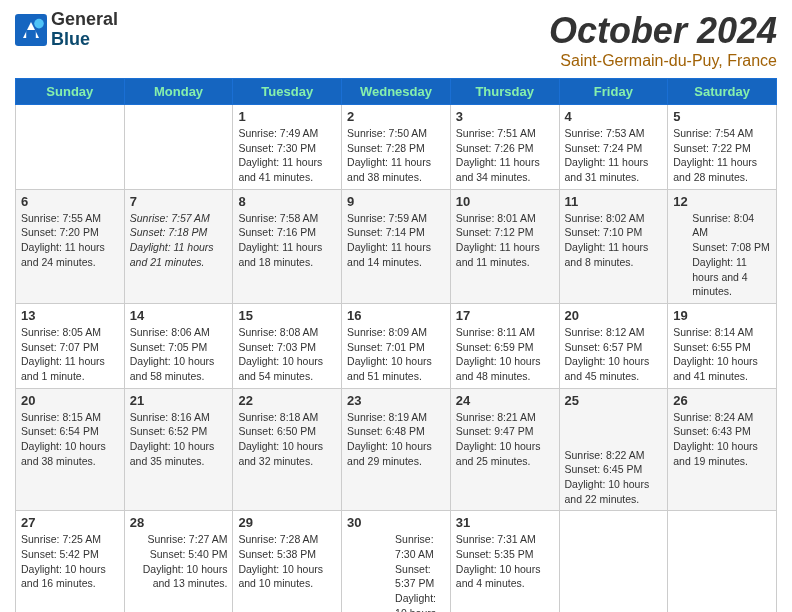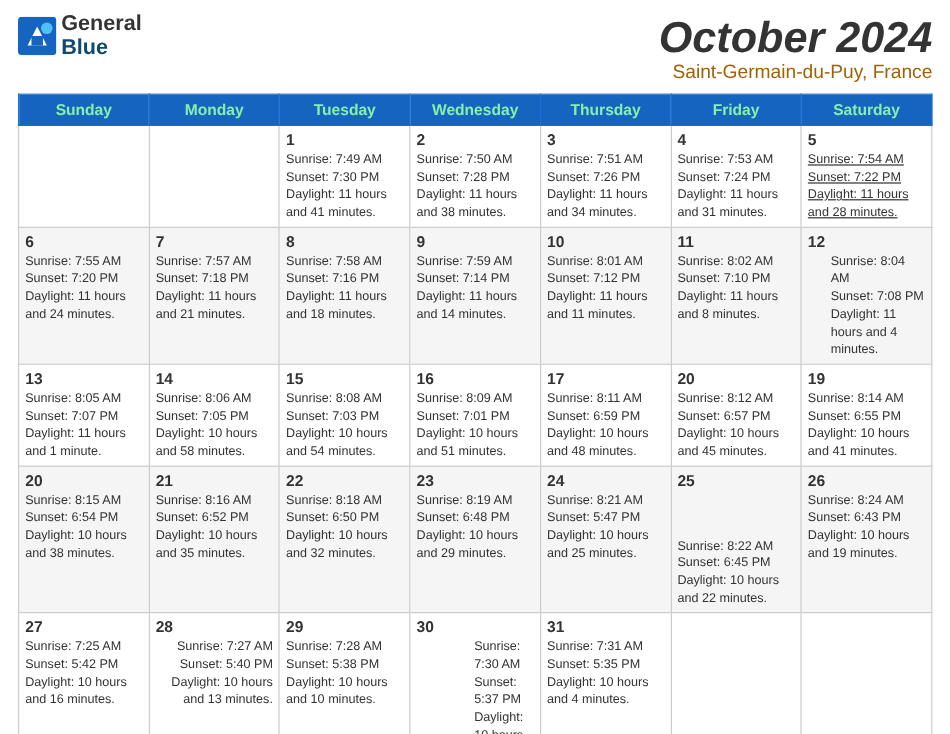--- a/index.html
+++ b/index.html
@@ -157,35 +157,35 @@
 Daylight: 11 hours and 34 minutes.</div>
           </td>
           <td>
             <span class="day-number">4</span>
             <div class="day-info" style="white-space: pre-line;">Sunrise: 7:53 AM
 Sunset: 7:24 PM
 Daylight: 11 hours and 31 minutes.</div>
           </td>
           <td>
             <span class="day-number">5</span>
-            <div class="day-info" style="white-space: pre-line; text-decoration: underline;">Sunrise: 7:54 AM
+            <div class="day-info" style="white-space: pre-line;">Sunrise: 7:54 AM
 Sunset: 7:22 PM
 Daylight: 11 hours and 28 minutes.</div>
           </td>
         </tr>
         <tr>
           <td>
             <span class="day-number">6</span>
             <div class="day-info" style="white-space: pre-line;">Sunrise: 7:55 AM
 Sunset: 7:20 PM
 Daylight: 11 hours and 24 minutes.</div>
           </td>
           <td>
             <span class="day-number">7</span>
-            <div class="day-info" style="white-space: pre-line;">Sunrise: 7:57 AM
+            <div class="day-info" style="white-space: pre-line; font-style: italic;">Sunrise: 7:57 AM
 Sunset: 7:18 PM
 Daylight: 11 hours and 21 minutes.</div>
           </td>
           <td>
             <span class="day-number">8</span>
             <div class="day-info" style="white-space: pre-line;">Sunrise: 7:58 AM
 Sunset: 7:16 PM
 Daylight: 11 hours and 18 minutes.</div>
           </td>
           <td>
@@ -278,21 +278,21 @@
           </td>
           <td>
             <span class="day-number">23</span>
             <div class="day-info" style="white-space: pre-line;">Sunrise: 8:19 AM
 Sunset: 6:48 PM
 Daylight: 10 hours and 29 minutes.</div>
           </td>
           <td>
             <span class="day-number">24</span>
             <div class="day-info" style="white-space: pre-line;">Sunrise: 8:21 AM
-Sunset: 5:47 PM
+Sunset: 9:47 PM
 Daylight: 10 hours and 25 minutes.</div>
           </td>
           <td>
             <span class="day-number">25</span>
             <div class="day-info" style="white-space: pre-line; margin-top: 40px;">Sunrise: 8:22 AM
 Sunset: 6:45 PM
 Daylight: 10 hours and 22 minutes.</div>
           </td>
           <td>
             <span class="day-number">26</span>

